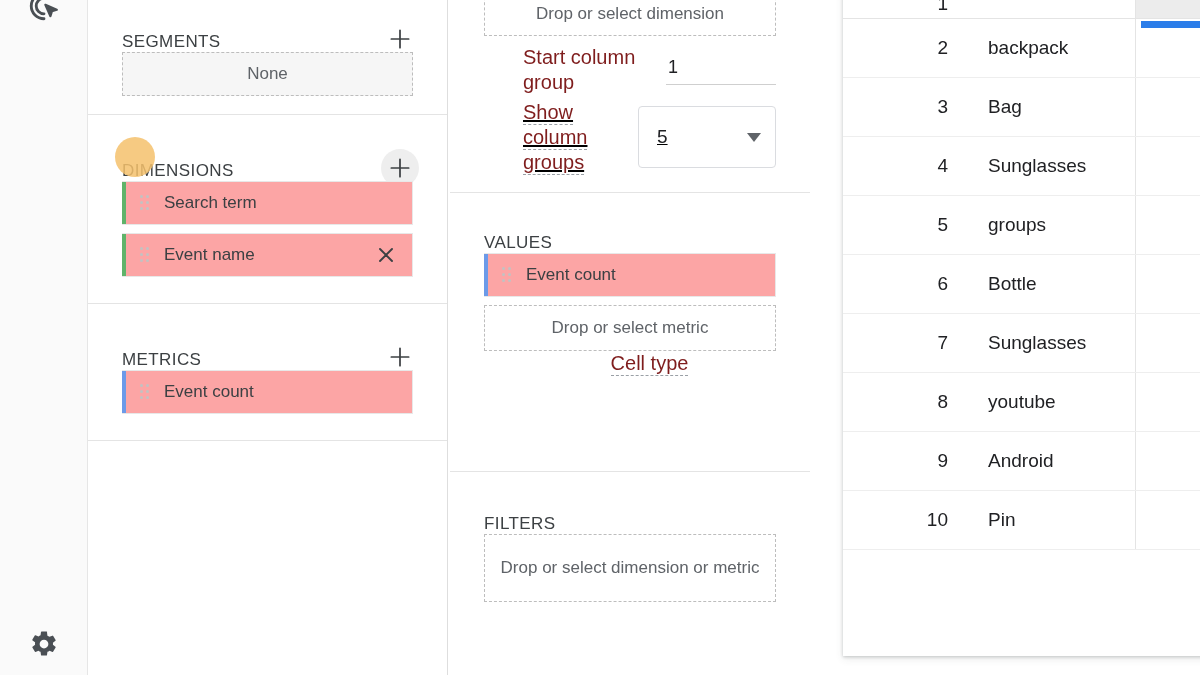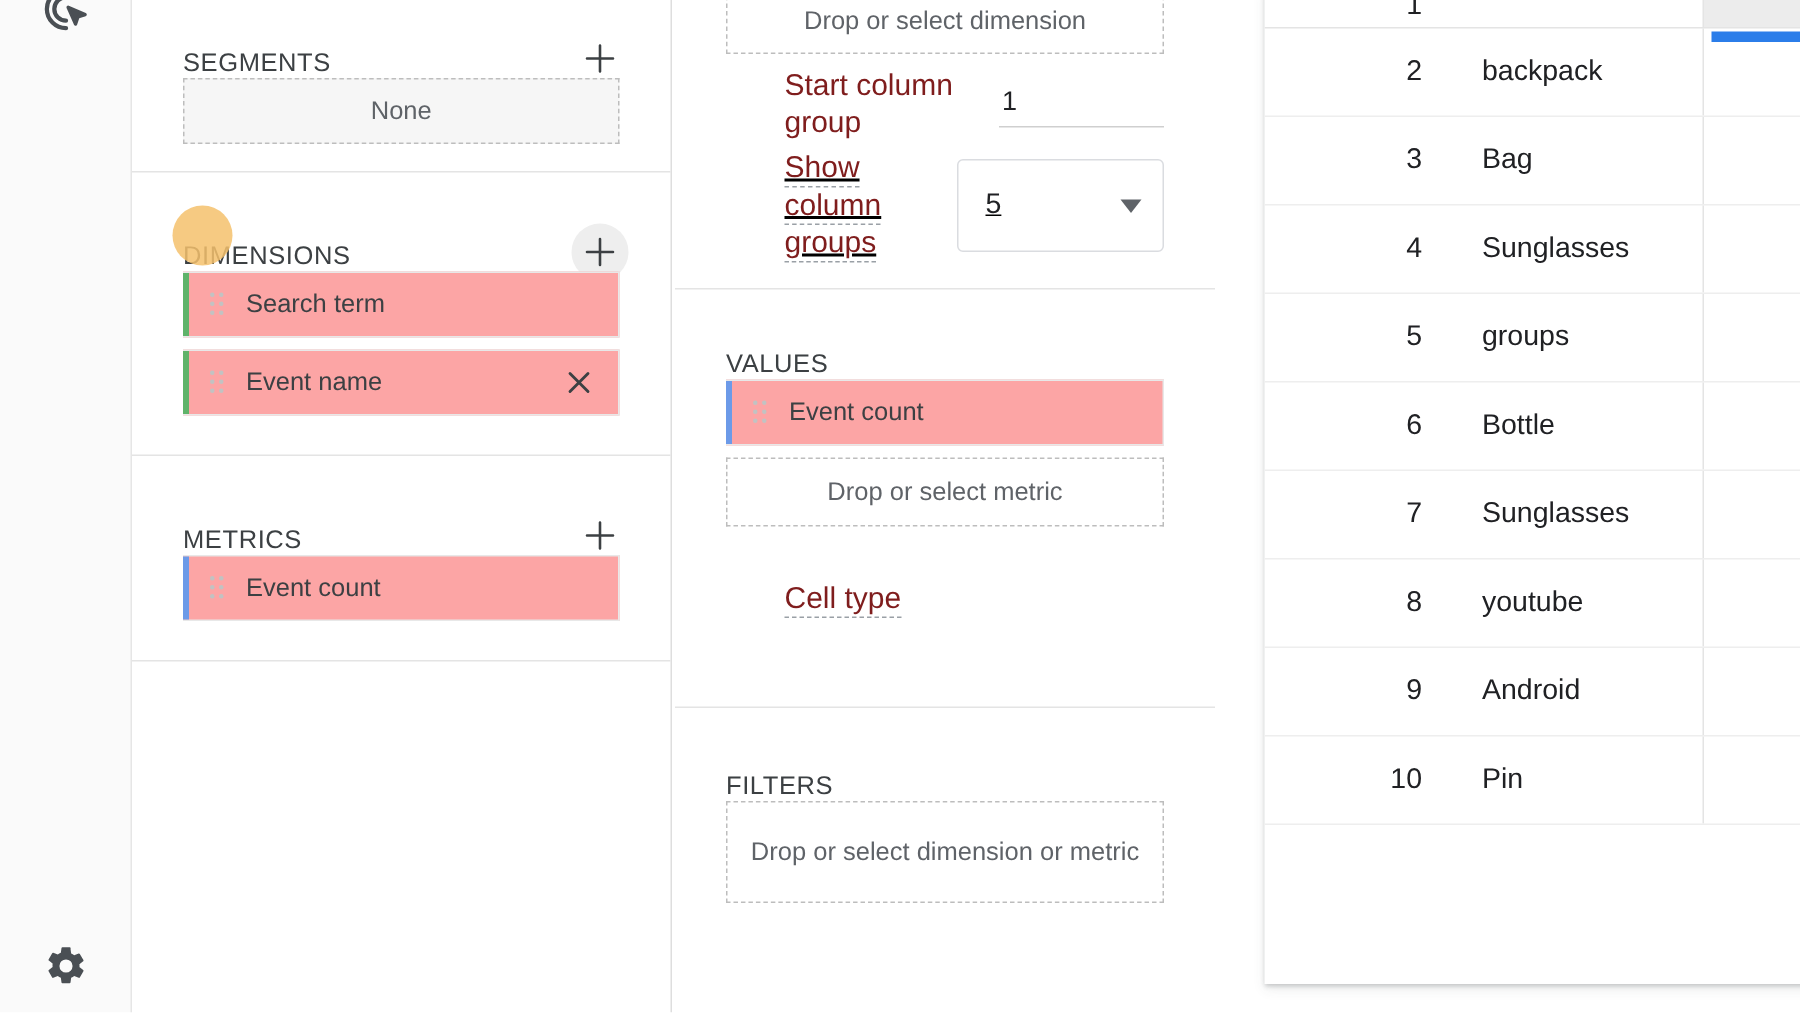--- a/index.html
+++ b/index.html
@@ -403,21 +403,21 @@
             <i></i>
             <i></i>
             <i></i>
             <i></i>
           </div>
         <div class="chip-label">Event count</div>
       </div>
 
       <div class="dropzone" style="height:46px;">Drop or select metric</div>
 
-      <div class="field-row" style="height:96px;">
+      <div class="field-row" style="height:96px;flex-direction:column;">
         <div class="field-label dotted">
           <span class="u">Cell type</span>
         </div>
       </div>
     </div>
 
     <div class="section no-border" style="padding-bottom:24px;">
       <div class="section-head" style="height:62px;">
         <div class="section-title">FILTERS</div>
       </div>

